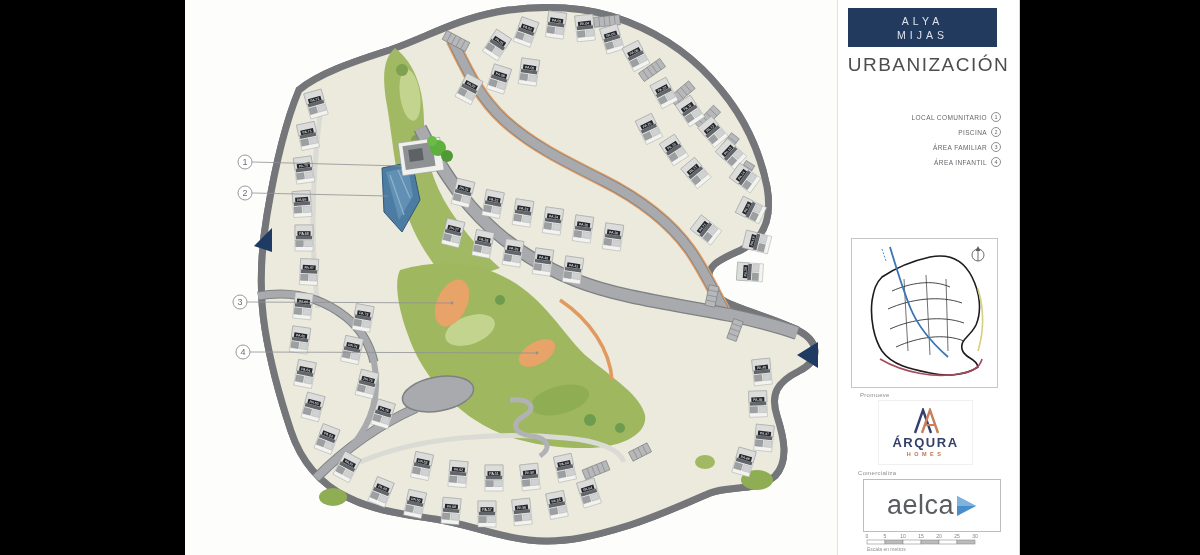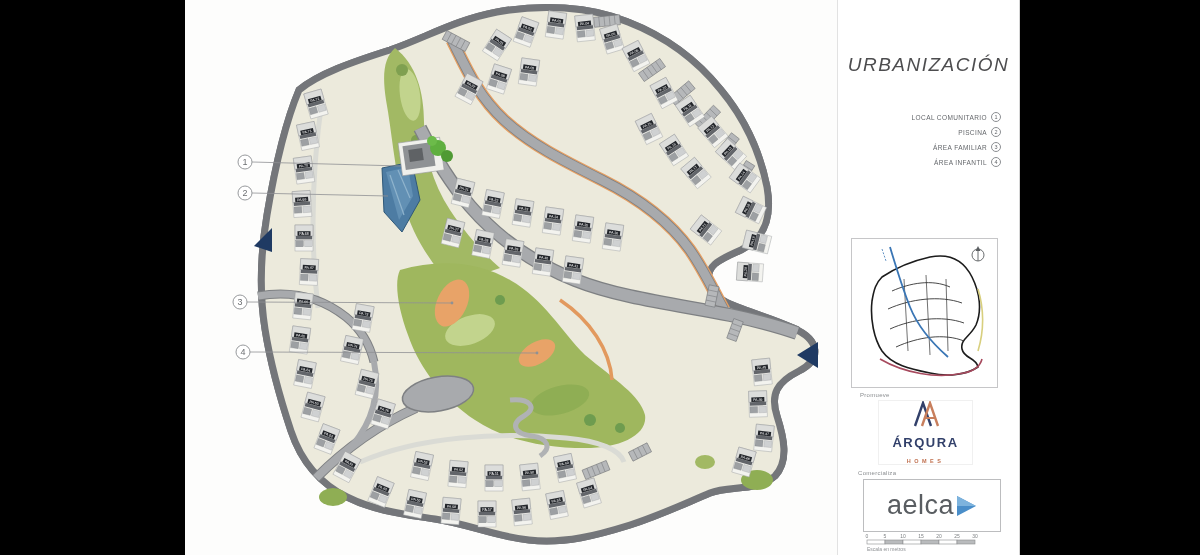--- a/index.html
+++ b/index.html
@@ -8,32 +8,32 @@
   #content{position:absolute;left:185px;top:0;width:833px;height:555px;background:#fdfdfc;}
   
   #plan-svg{position:absolute;left:0;top:0;}
   
   #sidebar{position:absolute;left:652px;top:0;width:181px;height:555px;background:#fff;
            border-left:1px solid #e2e2e2;border-right:1px solid #d6d6d6;}
   #brand-box{position:absolute;left:10px;top:8px;width:149px;height:39px;background:#223a5e;
              display:flex;flex-direction:column;align-items:center;justify-content:center;gap:2px;}
   #brand-box .bline{color:#dde3ec;font-size:10.5px;letter-spacing:4px;line-height:12px;}
   #side-title{position:absolute;left:0;top:54px;width:100%;text-align:center;color:#4d4d4f;
-              font-size:19px;letter-spacing:1.5px;font-weight:400;font-style:italic;}
+              font-size:19px;letter-spacing:1.5px;font-weight:400;}
   #legend{position:absolute;right:18px;top:112px;}
   .lrow{display:flex;align-items:center;justify-content:flex-end;margin-bottom:5px;}
   .ltext{font-size:6.5px;color:#63666a;letter-spacing:.4px;margin-right:4px;}
   .lnum{width:8px;height:8px;border:1px solid #8b8e92;border-radius:50%;font-size:5.5px;
         color:#63666a;display:flex;align-items:center;justify-content:center;}
   #inset-box{position:absolute;left:13px;top:238px;width:145px;height:148px;border:1px solid #c6c6c8;
              background:#fff;}
   .side-label{position:absolute;font-size:6px;color:#8a8d90;letter-spacing:.3px;}
   #promueve{left:22px;top:392px;}
   #arqura-box{position:absolute;left:40px;top:400px;width:93px;height:63px;background:#fff;
-              border:1px solid #f0f0f0;display:flex;flex-direction:column;align-items:center;justify-content:space-between;}
+              border:1px solid #f0f0f0;display:flex;flex-direction:column;align-items:center;justify-content:center;}
   #arqura-name{color:#32406a;font-size:13px;letter-spacing:1.5px;font-weight:bold;margin-top:1px;}
   #arqura-sub{color:#c0704f;font-size:5.5px;letter-spacing:3.5px;font-weight:bold;margin-top:1px;}
   #comercializa{left:20px;top:470px;}
   #aelca-box{position:absolute;left:25px;top:479px;width:136px;height:51px;border:1px solid #bcbdbf;
              background:#fff;display:flex;align-items:center;justify-content:center;gap:1px;}
   #aelca-name{color:#595d61;font-size:27px;letter-spacing:.5px;}
   #scalebar{position:absolute;left:24px;top:533px;}
 </style>
 </head>
 <body>
@@ -789,20 +789,24 @@
       <text x="240" y="305">3</text>
       <text x="243" y="355">4</text>
     </g>
 
     <polygon points="272,228 272,252 254,246" fill="#1f3a63"></polygon>
     <polygon points="818,342 818,368 797,355" fill="#1f3a63"></polygon>
   </svg>
 
   <div id="sidebar">
 
+    <div id="brand-box">
+      <div class="bline">ALYA</div>
+      <div class="bline">MIJAS</div>
+    </div>
 
     <div id="side-title">URBANIZACIÓN</div>
 
     <div id="legend">
       <div class="lrow">
         <span class="ltext">LOCAL COMUNITARIO</span>
         <span class="lnum">1</span>
       </div>
       <div class="lrow">
         <span class="ltext">PISCINA</span>

